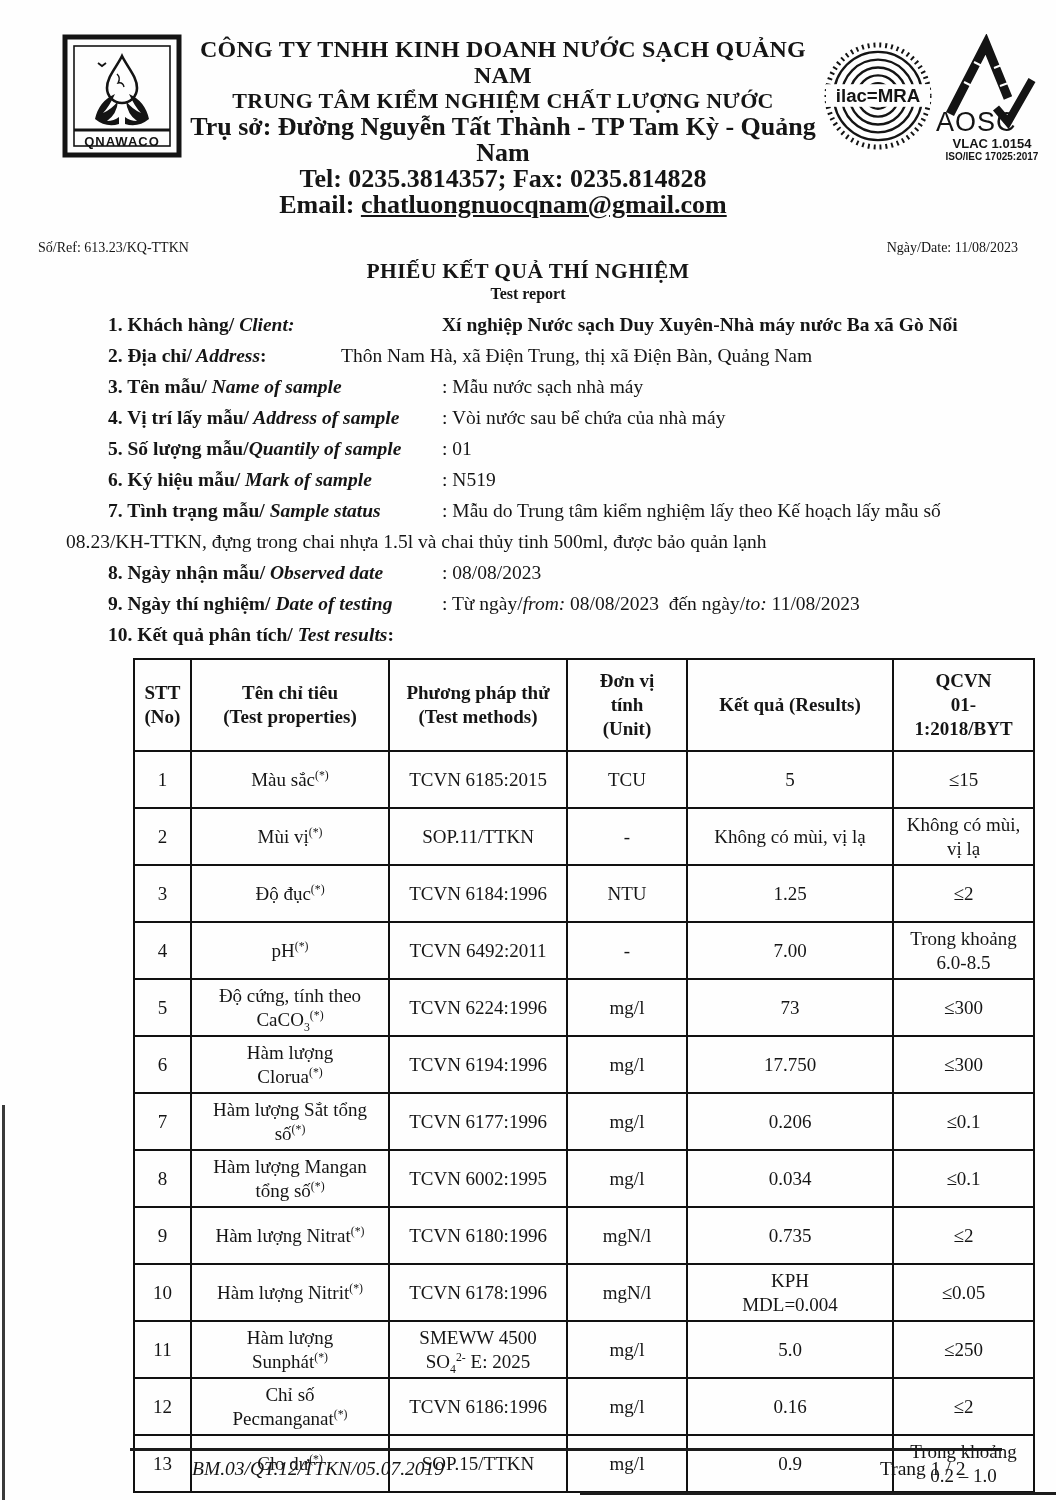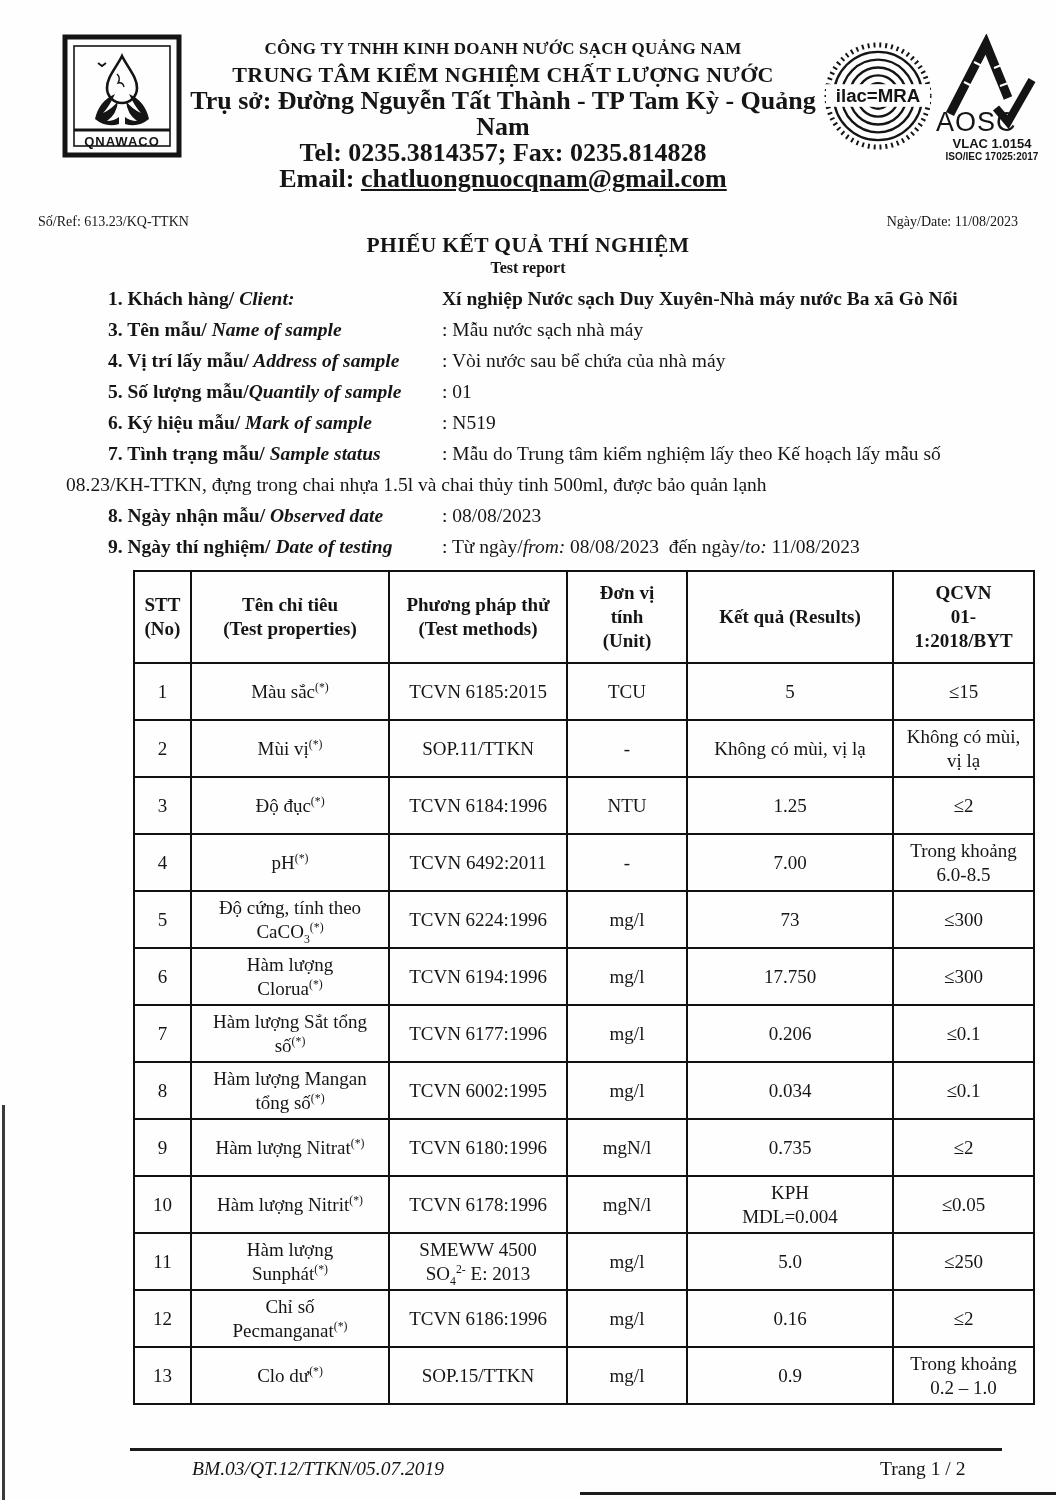--- a/index.html
+++ b/index.html
@@ -5,21 +5,21 @@
   html,body{margin:0;padding:0;background:#e8e8e8;}
   .page{
     position:relative; width:1056px; height:1500px; margin:0 auto;
     background:#fefefe; color:#151515; overflow:hidden;
     font-family:"Liberation Serif","DejaVu Serif",serif;
   }
   
   .header{display:flex; align-items:flex-start; padding-top:34px;}
   .logo-box{margin-left:62px; flex:0 0 auto;}
   .head-text{flex:1 1 auto; text-align:center; line-height:26px; padding-top:2px;}
-  .h-company{font-size:17px; font-weight:700; letter-spacing:.2px;}
+  .h-company{font-size:24px; font-weight:700; letter-spacing:.2px;}
   .h-center{font-size:22px; font-weight:700; letter-spacing:.3px;}
   .h-addr,.h-tel,.h-email{font-size:26px; font-weight:700;}
   .h-email .email-link{text-decoration:underline;}
   .seals{flex:0 0 auto; display:flex; align-items:flex-start; margin-right:8px;}
   .seal-ilac{margin-top:6px;}
   .seal-aosc{width:112px; text-align:center; margin-left:4px;}
   .seal-sub1{font-family:"Liberation Sans","DejaVu Sans",sans-serif; font-weight:700; font-size:13px; margin-top:-2px;}
   .seal-sub2{font-family:"Liberation Sans","DejaVu Sans",sans-serif; font-weight:700; font-size:10px;}
   
   .ref-row{display:flex; justify-content:space-between; margin:22px 38px 0 38px; font-size:14px;}
@@ -110,27 +110,29 @@
   <div class="ref-row">
     <span>Số/Ref: 613.23/KQ-TTKN</span>
     <span>Ngày/Date: 11/08/2023</span>
   </div>
 
   <div class="doc-title">PHIẾU KẾT QUẢ THÍ NGHIỆM</div>
   <div class="doc-subtitle">Test report</div>
 
   <div class="info" id="info-list">
       <div class="info-line"><span class="info-label"><span class="seg-b">1. Khách hàng/</span><span class="seg-bi"> Client:</span></span><span><span class="seg-b">Xí nghiệp Nước sạch Duy Xuyên-Nhà máy nước Ba xã Gò Nổi</span></span></div>
+      <div class="info-line tab-sm"><span class="info-label"><span class="seg-b">2. Địa chỉ/</span><span class="seg-bi"> Address</span><span class="seg-b">:</span></span><span><span>Thôn Nam Hà, xã Điện Trung, thị xã Điện Bàn, Quảng Nam</span></span></div>
       <div class="info-line"><span class="info-label"><span class="seg-b">3. Tên mẫu/</span><span class="seg-bi"> Name of sample</span></span><span><span>: Mẫu nước sạch nhà máy</span></span></div>
       <div class="info-line"><span class="info-label"><span class="seg-b">4. Vị trí lấy mẫu/</span><span class="seg-bi"> Address of sample</span></span><span><span>: Vòi nước sau bể chứa của nhà máy</span></span></div>
       <div class="info-line"><span class="info-label"><span class="seg-b">5. Số lượng mẫu/</span><span class="seg-bi">Quantily of sample</span></span><span><span>: 01</span></span></div>
       <div class="info-line"><span class="info-label"><span class="seg-b">6. Ký hiệu mẫu/</span><span class="seg-bi"> Mark of sample</span></span><span><span>: N519</span></span></div>
       <div class="info-line"><span class="info-label"><span class="seg-b">7. Tình trạng mẫu/</span><span class="seg-bi"> Sample status</span></span><span><span>: Mẫu do Trung tâm kiểm nghiệm lấy theo Kế hoạch lấy mẫu số 08.23/KH-TTKN, đựng trong chai nhựa 1.5l và chai thủy tinh 500ml, được bảo quản lạnh</span></span></div>
       <div class="info-line"><span class="info-label"><span class="seg-b">8. Ngày nhận mẫu/</span><span class="seg-bi"> Observed date</span></span><span><span>: 08/08/2023</span></span></div>
       <div class="info-line"><span class="info-label"><span class="seg-b">9. Ngày thí nghiệm/</span><span class="seg-bi"> Date of testing</span></span><span><span>: Từ ngày/</span><span class="seg-i">from:</span><span> 08/08/2023 &nbsp;đến ngày/</span><span class="seg-i">to:</span><span> 11/08/2023</span></span></div>
+      <div class="info-line tab-none"><span class="info-label"><span class="seg-b">10. Kết quả phân tích/</span><span class="seg-bi"> Test results</span><span class="seg-b">:</span></span><span></span></div>
     </div>
 
   <table class="results">
     <colgroup>
       <col style="width:57px">
         <col style="width:198px">
         <col style="width:178px">
       <col style="width:120px">
         <col style="width:206px">
         <col style="width:141px">
@@ -238,21 +240,21 @@
           <td><span>mgN/l</span></td>
           <td><span>KPH
 MDL=0.004</span></td>
           <td><span>≤0.05</span></td>
         </tr>
         <tr>
           <td><span>11</span></td>
           <td><span>Hàm lượng
 Sunphát</span><sup>(*)</sup></td>
           <td><span>SMEWW 4500
-SO</span><sub>4</sub><sup>2-</sup><span> E: 2013</span></td>
+SO</span><sub>4</sub><sup>2-</sup><span> E: 2025</span></td>
           <td><span>mg/l</span></td>
           <td><span>5.0</span></td>
           <td><span>≤250</span></td>
         </tr>
         <tr>
           <td><span>12</span></td>
           <td><span>Chỉ số
 Pecmanganat</span><sup>(*)</sup></td>
           <td><span>TCVN 6186:1996</span></td>
           <td><span>mg/l</span></td>

